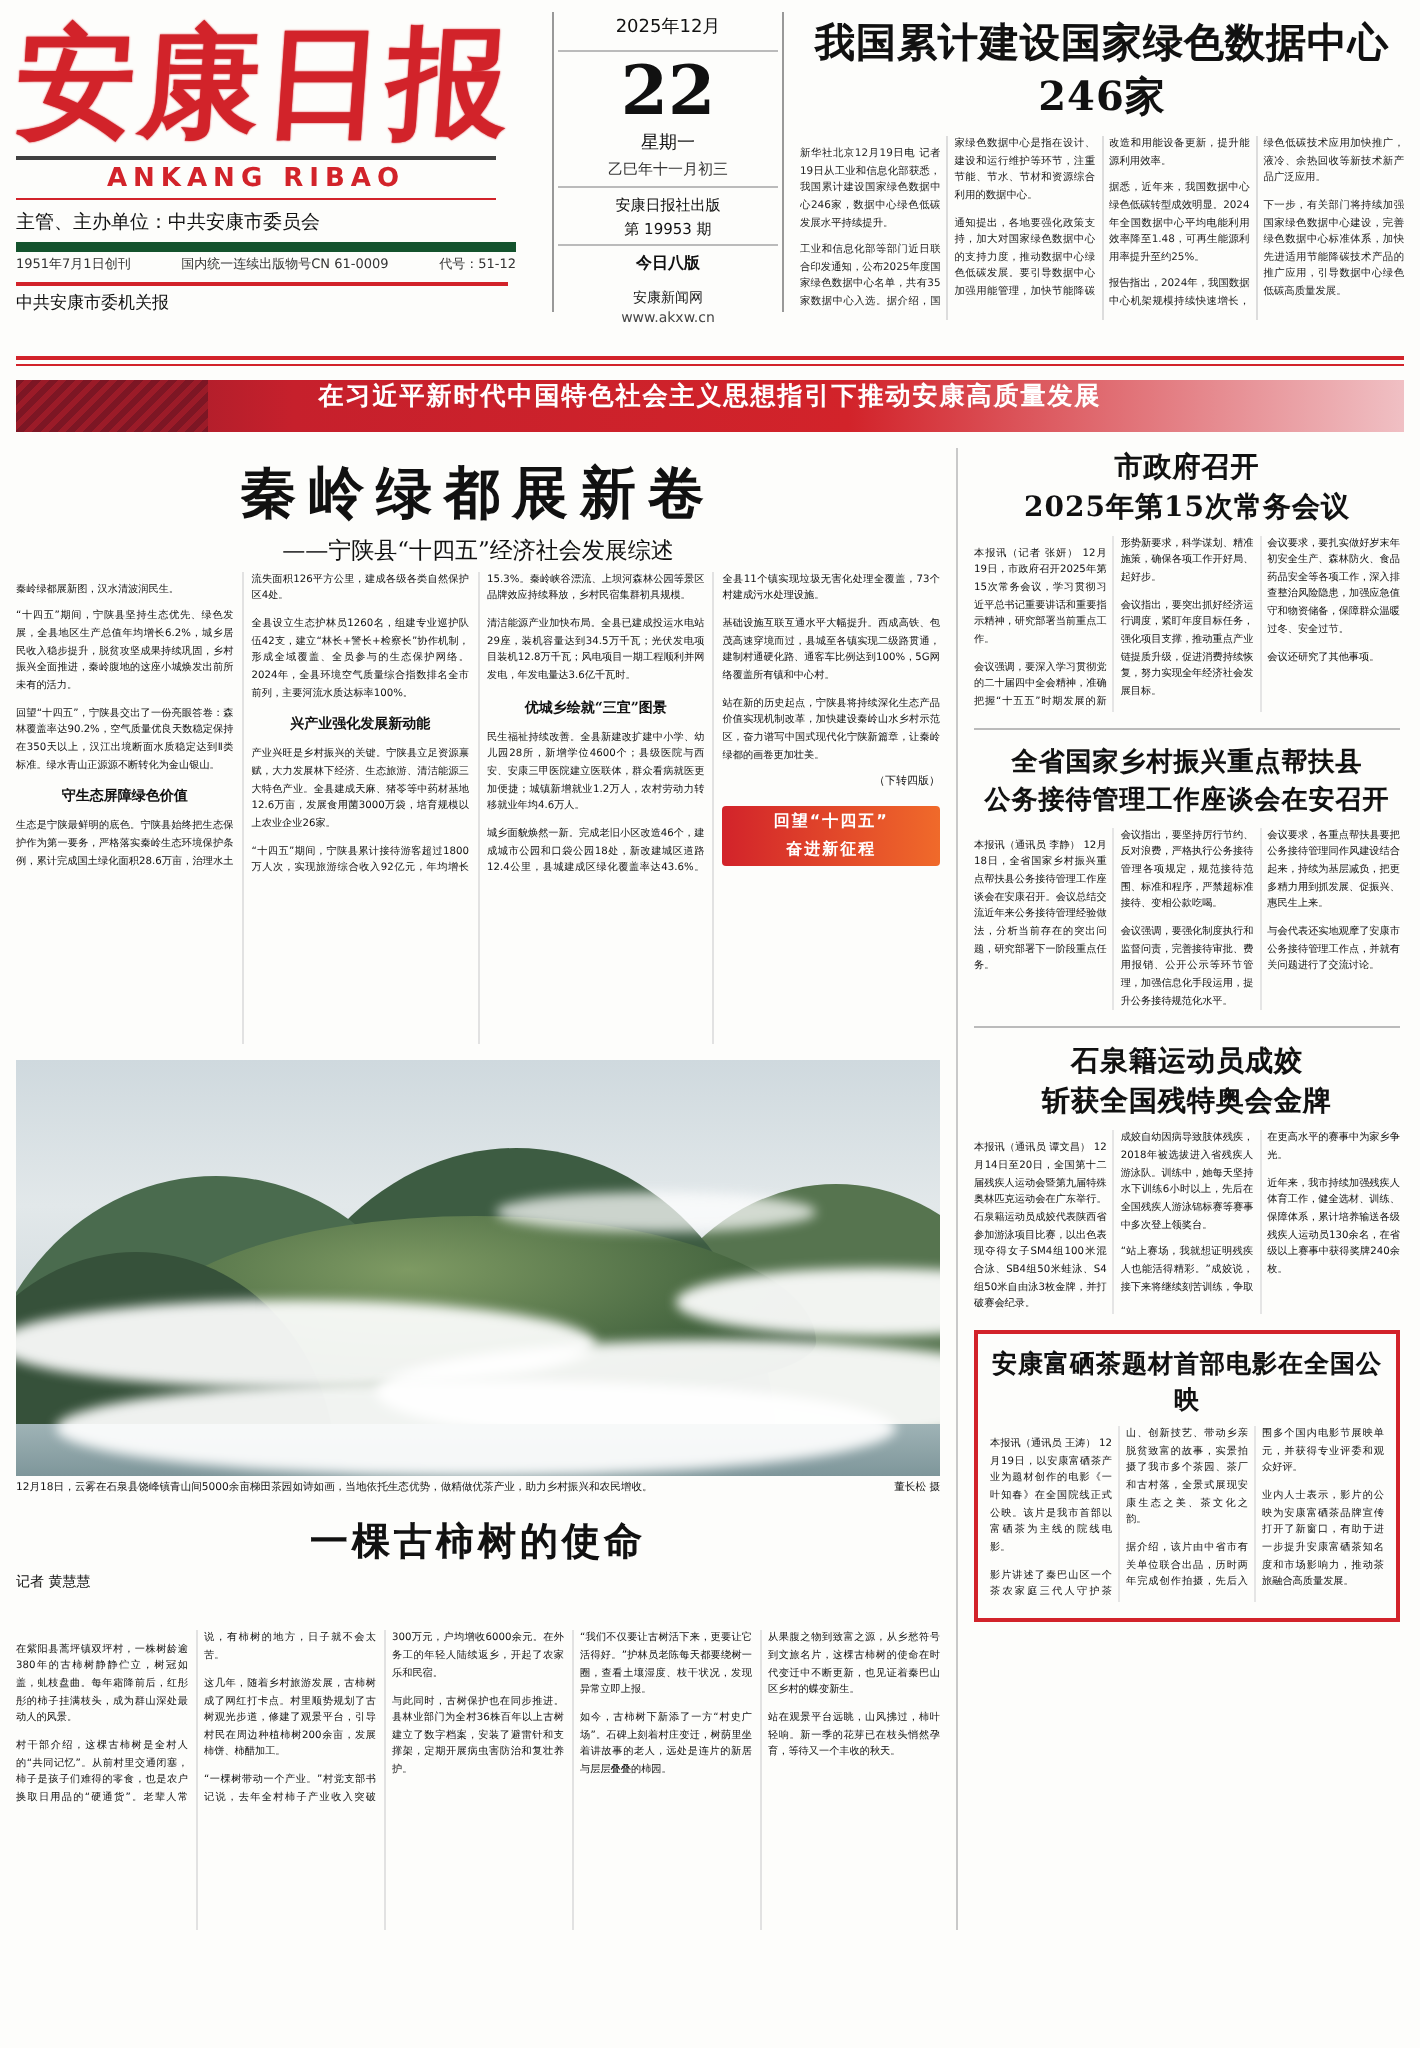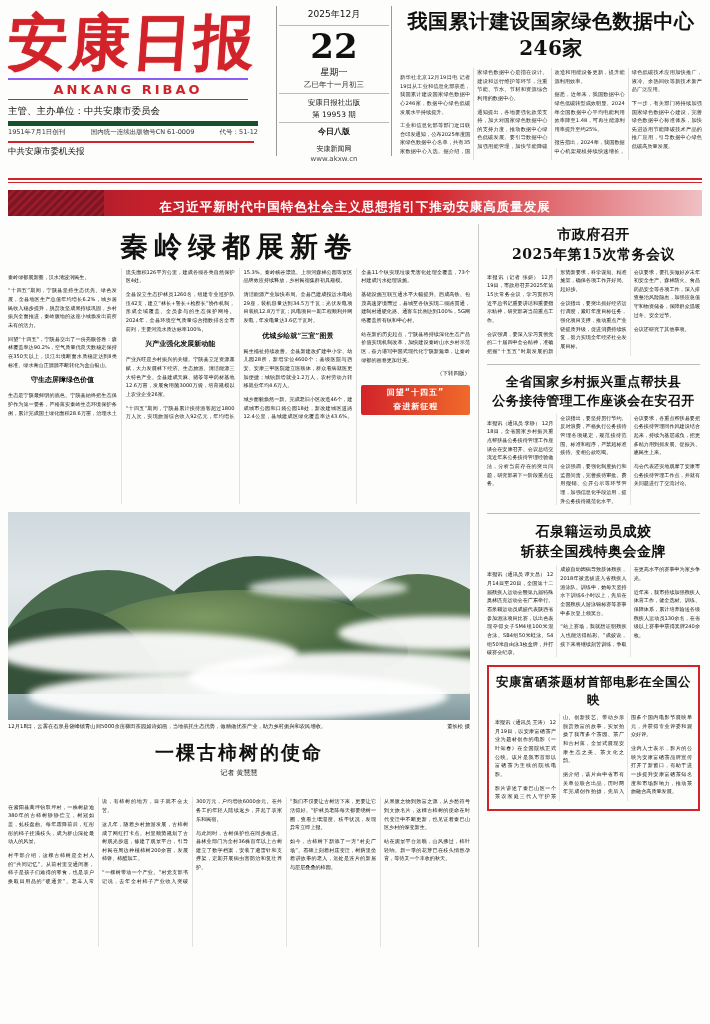--- a/index.html
+++ b/index.html
@@ -27,21 +27,21 @@
     white-space: nowrap;
     transform: skewX(-4deg);
     text-shadow: 0 0 1px #d2232a;
   }
   .logo-pinyin {
     margin-top: 4px;
     color:#d2232a;
     font-size: 13px;
     font-weight: bold;
     letter-spacing: 3px;
-    border-top: 2px solid #8b5cf6;
+    border-top: 2px solid #404040;
     border-bottom: 1px solid #d2232a;
     padding: 2px 0 2px 0;
     text-align: center;
     width: 240px;
   }
   .logo-sub {
     margin-top: 5px;
     font-size: 9.5px;
     color: #111;
     letter-spacing: 0px;
@@ -98,21 +98,21 @@
     color:#222;
   }
 
   .redline { height:2px; background:#d2232a; margin: 4px 0 0 0; }
   .redline-thin { height:1px; background:#d2232a; margin-top:1.5px; }
 
   .subhead-bar {
     margin: 7px 0 8px 0;
     height: 26px;
     background: linear-gradient(90deg,#8e1b2a 0%, #c6202c 20%, #d2232a 60%, #f0c0c4 100%);
-    display:flex; align-items:flex-end; justify-content:center;
+    display:flex; align-items:flex-start; justify-content:center;
     position: relative;
   }
   .subhead-bar span {
     color:#fff; font-size: 12.5px; font-weight: bold;
     font-family: "DejaVu Serif", serif;
     letter-spacing: 1px;
   }
   .subhead-bar::before{
     content:""; position:absolute; left:0; top:0; width:96px; height:26px;
     background: repeating-linear-gradient(135deg,#7d1624 0 3px,#9b1b28 3px 6px);
@@ -191,21 +191,21 @@
   .c4 { left:20px; top:160px; width:420px; height:48px; }
   .c5 { left:240px; top:66px; width:160px; height:20px; opacity:.8; }
   .water { position:absolute; left:0; bottom:0; width:462px; height:26px; background:linear-gradient(#9fb3b6,#7e969a); }
   .photo-cap { font-size: 5.3px; margin-top: 3px; line-height:1.5; }
   .photo-cap .credit { float:right; }
 
   .mid-title {
     text-align:center; font-family:"DejaVu Serif",serif; font-weight:bold;
     font-size: 19px; letter-spacing: 2px; margin: 10px 0 2px;
   }
-  .mid-byline { text-align:center; font-size:7px; margin-bottom:19px; }
+  .mid-byline { font-size:7px; margin-bottom:19px; }
   .five-cols {
     column-count: 5; column-gap: 8px; column-rule:1px solid #e2e2e2;
     font-size: 5.1px; line-height: 1.7; text-align: justify;
     height: 150px; overflow:hidden;
   }
 
   
   .r-title {
     text-align:center; font-family:"DejaVu Serif",serif; font-weight:bold;
     font-size: 14px; line-height: 20px; letter-spacing:0.5px;
@@ -273,20 +273,21 @@
 
   <div class="subhead-bar">
     <span>在习近平新时代中国特色社会主义思想指引下推动安康高质量发展</span>
   </div>
 
   <div class="body-grid">
 
     <div class="left-col">
 
       <div class="lead-title">秦岭绿都展新卷</div>
+      <div class="lead-sub">——宁陕县“十四五”经济社会发展综述</div>
 
       <div class="four-cols">
         <p>秦岭绿都展新图，汉水清波润民生。</p>
         <p>“十四五”期间，宁陕县坚持生态优先、绿色发展，全县地区生产总值年均增长6.2%，城乡居民收入稳步提升，脱贫攻坚成果持续巩固，乡村振兴全面推进，秦岭腹地的这座小城焕发出前所未有的活力。</p>
         <p>回望“十四五”，宁陕县交出了一份亮眼答卷：森林覆盖率达90.2%，空气质量优良天数稳定保持在350天以上，汉江出境断面水质稳定达到Ⅱ类标准。绿水青山正源源不断转化为金山银山。</p>
         <div class="sec-title">守生态屏障绿色价值</div>
         <p>生态是宁陕最鲜明的底色。宁陕县始终把生态保护作为第一要务，严格落实秦岭生态环境保护条例，累计完成国土绿化面积28.6万亩，治理水土流失面积126平方公里，建成各级各类自然保护区4处。</p>
         <p>全县设立生态护林员1260名，组建专业巡护队伍42支，建立“林长+警长+检察长”协作机制，形成全域覆盖、全员参与的生态保护网络。2024年，全县环境空气质量综合指数排名全市前列，主要河流水质达标率100%。</p>
         <div class="sec-title">兴产业强化发展新动能</div>
         <p>产业兴旺是乡村振兴的关键。宁陕县立足资源禀赋，大力发展林下经济、生态旅游、清洁能源三大特色产业。全县建成天麻、猪苓等中药材基地12.6万亩，发展食用菌3000万袋，培育规模以上农业企业26家。</p>

